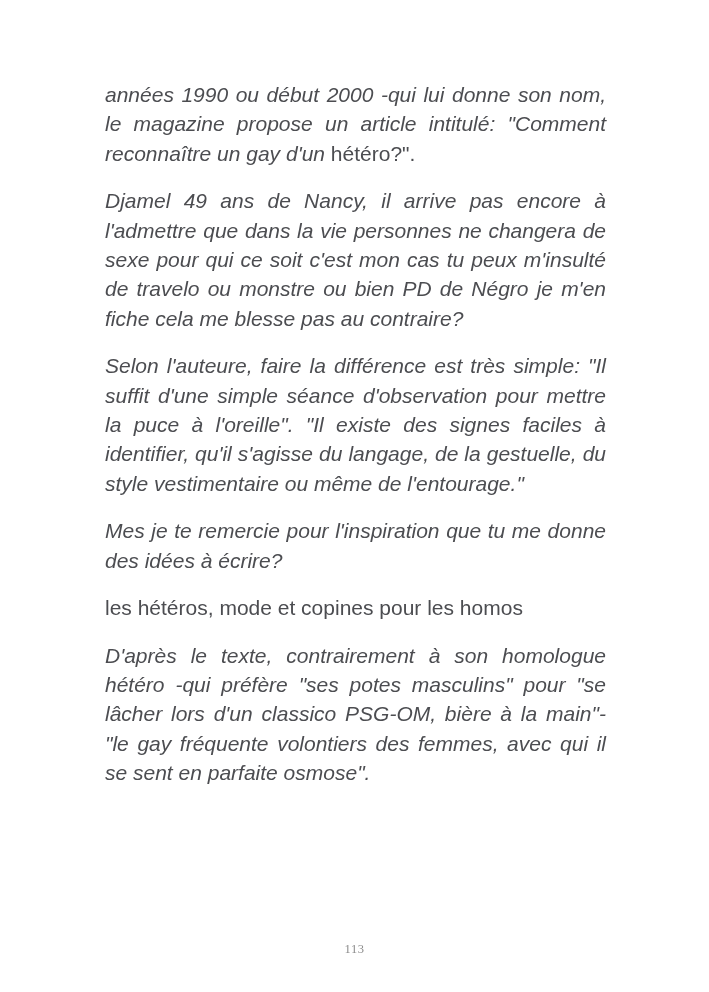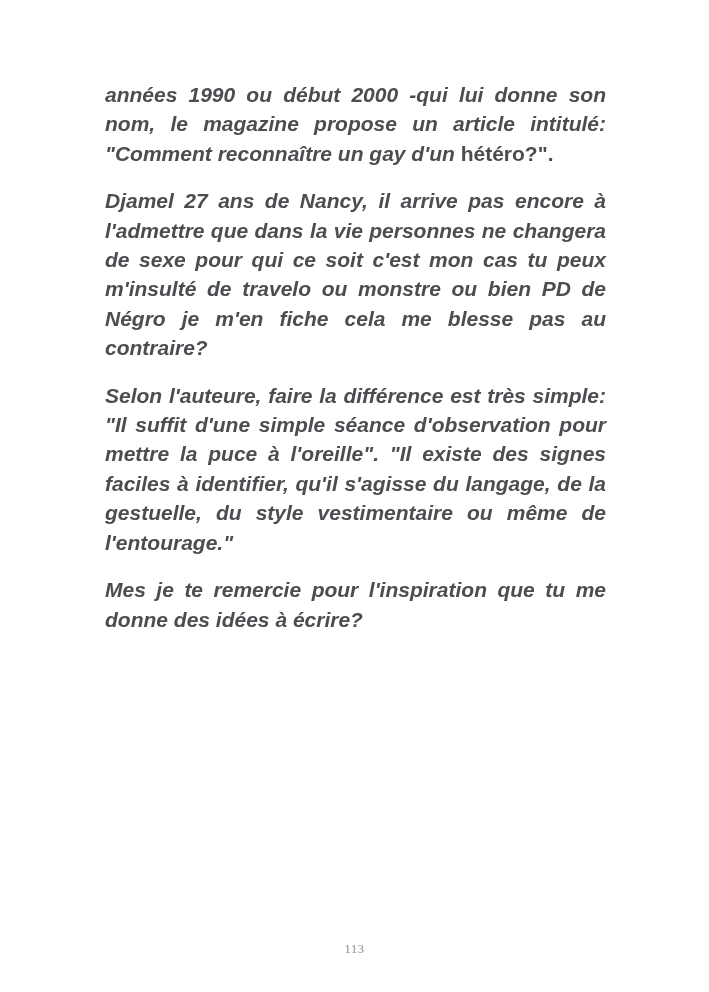--- a/index.html
+++ b/index.html
@@ -21,21 +21,20 @@
     top: 80px;
     width: 501px;
   }
   p.para {
     margin: 0 0 18px 0;
     font-size: 21px;
     line-height: 29.4px;
     color: #4c4d51;
     text-align: justify;
     text-justify: inter-word;
-    font-weight: bold;
   }
   .seg.italic { font-style: italic; }
   .seg.normal { font-style: normal; }
   .page-number {
     position: absolute;
     left: 0;
     top: 942px;
     width: 709px;
     text-align: center;
     font-family: "Liberation Serif", serif;
@@ -43,18 +42,20 @@
     color: #8b8b8b;
     letter-spacing: 0.5px;
   }
 </style>
 </head>
 <body>
 
 <div class="page">
   <div class="content">
       <p class="para"><span class="seg italic">années 1990 ou début 2000 -qui lui donne son nom, le magazine propose un article intitulé: "Comment reconnaître un gay d'un </span><span class="seg normal">hétéro?".</span></p>
-      <p class="para"><span class="seg italic">Djamel 27 ans de Nancy, il arrive pas encore à l'admettre que dans la vie personnes ne changera de sexe pour qui ce soit c'est mon cas tu peux m'insulté de travelo ou monstre ou bien PD de Négro je m'en fiche cela me blesse pas au contraire?</span></p>
+      <p class="para"><span class="seg italic">Djamel 49 ans de Nancy, il arrive pas encore à l'admettre que dans la vie personnes ne changera de sexe pour qui ce soit c'est mon cas tu peux m'insulté de travelo ou monstre ou bien PD de Négro je m'en fiche cela me blesse pas au contraire?</span></p>
       <p class="para"><span class="seg italic">Selon l'auteure, faire la différence est très simple: "Il suffit d'une simple séance d'observation pour mettre la puce à l'oreille". "Il existe des signes faciles à identifier, qu'il s'agisse du langage, de la gestuelle, du style vestimentaire ou même de l'entourage."</span></p>
       <p class="para"><span class="seg italic">Mes je te remercie pour l'inspiration que tu me donne des idées à écrire?</span></p>
+      <p class="para"><span class="seg normal">les hétéros, mode et copines pour les homos</span></p>
+      <p class="para"><span class="seg italic">D'après le texte, contrairement à son homologue hétéro -qui préfère "ses potes masculins" pour "se lâcher lors d'un classico PSG-OM, bière à la main"- "le gay fréquente volontiers des femmes, avec qui il se sent en parfaite osmose".</span></p>
     </div>
   <div class="page-number">113</div>
 </div>
 
 </body></html>

